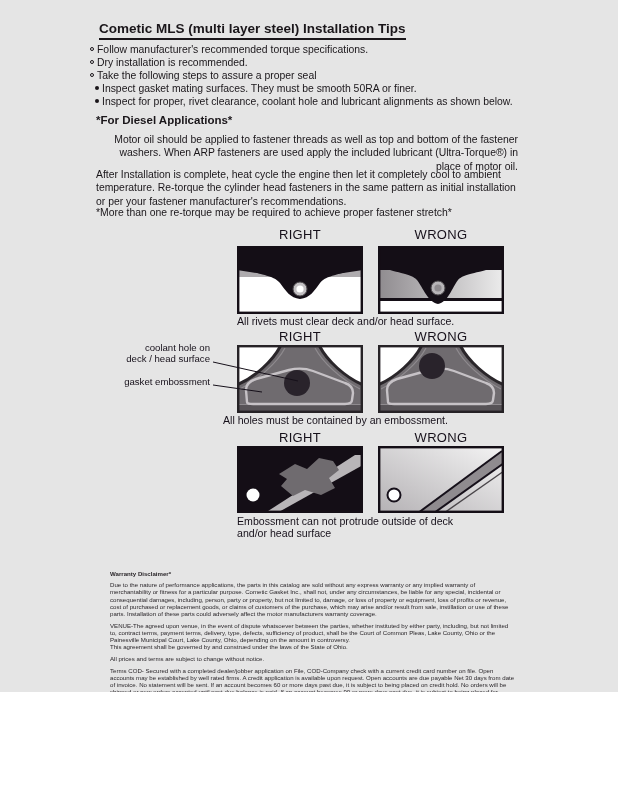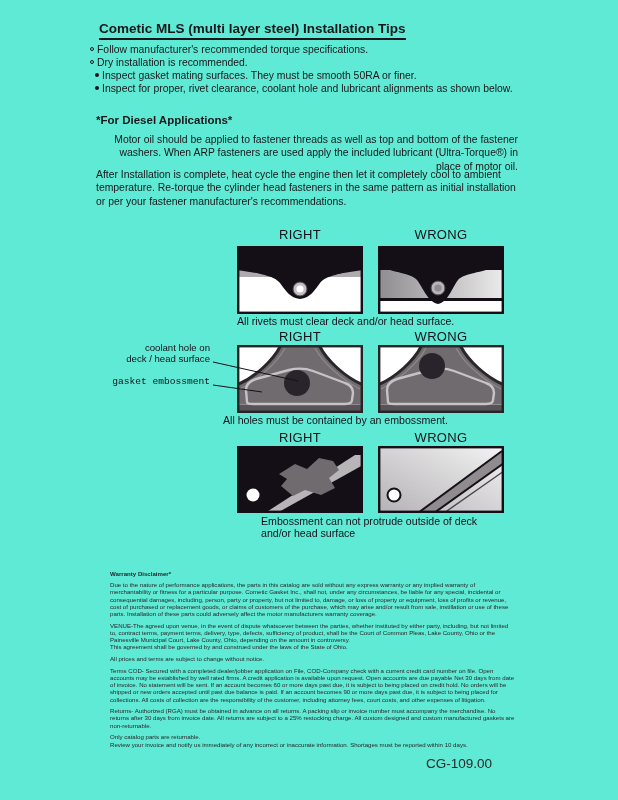--- a/index.html
+++ b/index.html
@@ -1,18 +1,18 @@
 <!DOCTYPE html>
 <html><head>
 <meta charset="utf-8">
 <style>
   * { margin:0; padding:0; box-sizing:border-box; }
   html,body { background:#ffffff; }
   body { font-family:"Liberation Sans","DejaVu Sans",sans-serif; color:#1a161a; }
-  .page { position:relative; width:618px; height:800px; background:#5eead4; overflow:hidden; }
+  .page { position:relative; width:618px; height:692px; background:#e5e5e5; overflow:hidden; }
 
   .title { position:absolute; left:99px; top:21px; font-size:13.5px; font-weight:bold; }
   .title span { display:inline-block; border-bottom:2px solid #1a161a; padding-bottom:2px; }
 
   .tips { position:absolute; left:90px; top:43px; font-size:10.4px; line-height:13px; width:440px; }
   .bullet-row { display:flex; align-items:flex-start; }
   .b-open { width:4px; height:4px; border:1px solid #1a161a; border-radius:50%; margin:4px 3px 0 0; flex:0 0 auto; }
   .sub { margin-left:4px; }
   .b-fill { width:4px; height:4px; background:#1a161a; border-radius:50%; margin:4px 3px 0 1px; flex:0 0 auto; }
 
@@ -46,33 +46,38 @@
 
   <div class="tips">
     <div class="bullet-row">
       <span class="b-open"></span>
       <span>Follow manufacturer's recommended torque specifications.</span>
     </div>
     <div class="bullet-row">
       <span class="b-open"></span>
       <span>Dry installation is recommended.</span>
     </div>
+    <div class="bullet-row">
+      <span class="b-open"></span>
+      <span>Take the following steps to assure a proper seal</span>
+    </div>
     <div class="bullet-row sub">
       <span class="b-fill"></span>
       <span>Inspect gasket mating surfaces.  They must be smooth 50RA or finer.</span>
     </div>
     <div class="bullet-row sub">
       <span class="b-fill"></span>
       <span>Inspect for proper, rivet clearance, coolant hole and lubricant alignments as shown below.</span>
     </div>
   </div>
 
   <div class="diesel-head">*For Diesel Applications*</div>
   <div class="para p1">Motor oil should be applied to fastener threads as well as top and bottom of the fastener washers. When ARP fasteners are used apply the included lubricant (Ultra-Torque®) in place of motor oil.</div>
   <div class="para p2">After Installation is complete, heat cycle the engine then let it completely cool to ambient temperature. Re-torque the cylinder head fasteners in the same pattern as initial installation or per your fastener manufacturer's recommendations.</div>
+  <div class="para note">*More than one re-torque may be required to achieve proper fastener stretch*</div>
 
   <div class="dg-label" style="left:237px; top:227px;">RIGHT</div>
   <div class="dg-label" style="left:378px; top:227px;">WRONG</div>
 
   <div class="dg-img" style="left:237px; top:246px;">
     <svg viewBox="0 0 126 68" preserveAspectRatio="none">
       <rect x="0" y="0" width="126" height="68" fill="#140e16"></rect>
       <polygon points="0,24 46,31 0,31" fill="#aeabae"></polygon>
       <polygon points="126,24 80,31 126,31" fill="#aeabae"></polygon>
       <rect x="0" y="31" width="126" height="37" fill="#ffffff"></rect>
@@ -101,21 +106,21 @@
   </div>
   <div class="dg-caption" style="left:237px; top:316px;">All rivets must clear deck and/or head surface.</div>
 
   <div class="dg-label" style="left:237px; top:329px;">RIGHT</div>
   <div class="dg-label" style="left:378px; top:329px;">WRONG</div>
 
   <div class="callout" style="left:106px; top:342px;">
     <div>coolant hole on</div>
     <div>deck / head surface</div>
   </div>
-  <div class="callout" style="left:106px; top:376px;font-family:Liberation Mono, monospace;">
+  <div class="callout" style="left:106px; top:376px;">
     <div>gasket embossment</div>
   </div>
   <svg class="leader-lines" viewBox="0 0 100 60">
     <line x1="3" y1="22" x2="88" y2="41" stroke="#16101a" stroke-width="1"></line>
     <line x1="3" y1="45" x2="52" y2="52" stroke="#16101a" stroke-width="1"></line>
   </svg>
 
   <div class="dg-img" style="left:237px; top:345px;">
     <svg viewBox="0 0 126 68" preserveAspectRatio="none">
       <rect x="0" y="0" width="126" height="68" fill="#6f6b6f"></rect>
@@ -172,21 +177,21 @@
       </defs>
       <rect x="0" y="0" width="126" height="67" fill="url(#g-silver)"></rect>
       <polygon points="40,67 122,6 126,6 126,17 56,67" fill="#8f8b8f"></polygon>
       <line x1="40" y1="67" x2="124" y2="5" stroke="#16101a" stroke-width="2"></line>
       <line x1="56" y1="67" x2="126" y2="17" stroke="#16101a" stroke-width="2"></line>
       <line x1="66" y1="67" x2="126" y2="25" stroke="#4a464a" stroke-width="1.4"></line>
       <circle cx="16" cy="49" r="6.5" fill="#ffffff" stroke="#16101a" stroke-width="2"></circle>
       <rect x="1.2" y="1.2" width="123.6" height="64.6" fill="none" stroke="#140e16" stroke-width="2.4"></rect>
     </svg>
   </div>
-  <div class="dg-caption" style="left:237px; top:516px;margin-left:24px;">
+  <div class="dg-caption" style="left:237px; top:516px;">
     <div>Embossment can not protrude outside of deck</div>
     <div>and/or head surface</div>
   </div>
 
   <div class="warranty">
     <div class="w-head">Warranty Disclaimer*</div>
     <div class="w-para">Due to the nature of performance applications, the parts in this catalog are sold without any express warranty or any implied warranty of merchantability or fitness for a particular purpose.  Cometic Gasket Inc., shall not, under any circumstances, be liable for any special, incidental or consequential damages, including, person, party or property, but not limited to, damage, or loss of property or equipment, loss of profits or revenue, cost of purchased or replacement goods, or claims of customers of the purchase, which may arise and/or result from sale, instillation or use of these parts.  Installation of these parts could adversely affect the motor manufacturers warranty coverage.</div>
     <div class="tight">VENUE-The agreed upon venue, in the event of dispute whatsoever between the parties, whether instituted by either party, including, but not limited to, contract terms, payment terms, delivery, type, defects, sufficiency of product, shall be the Court of Common Pleas, Lake County, Ohio or the Painesville Municipal Court, Lake County, Ohio, depending on the amount in controversy.</div>
     <div class="w-para">This agreement shall be governed by and construed under the laws of the State of Ohio.</div>
     <div class="w-para">All prices and terms are subject to change without notice.</div>

